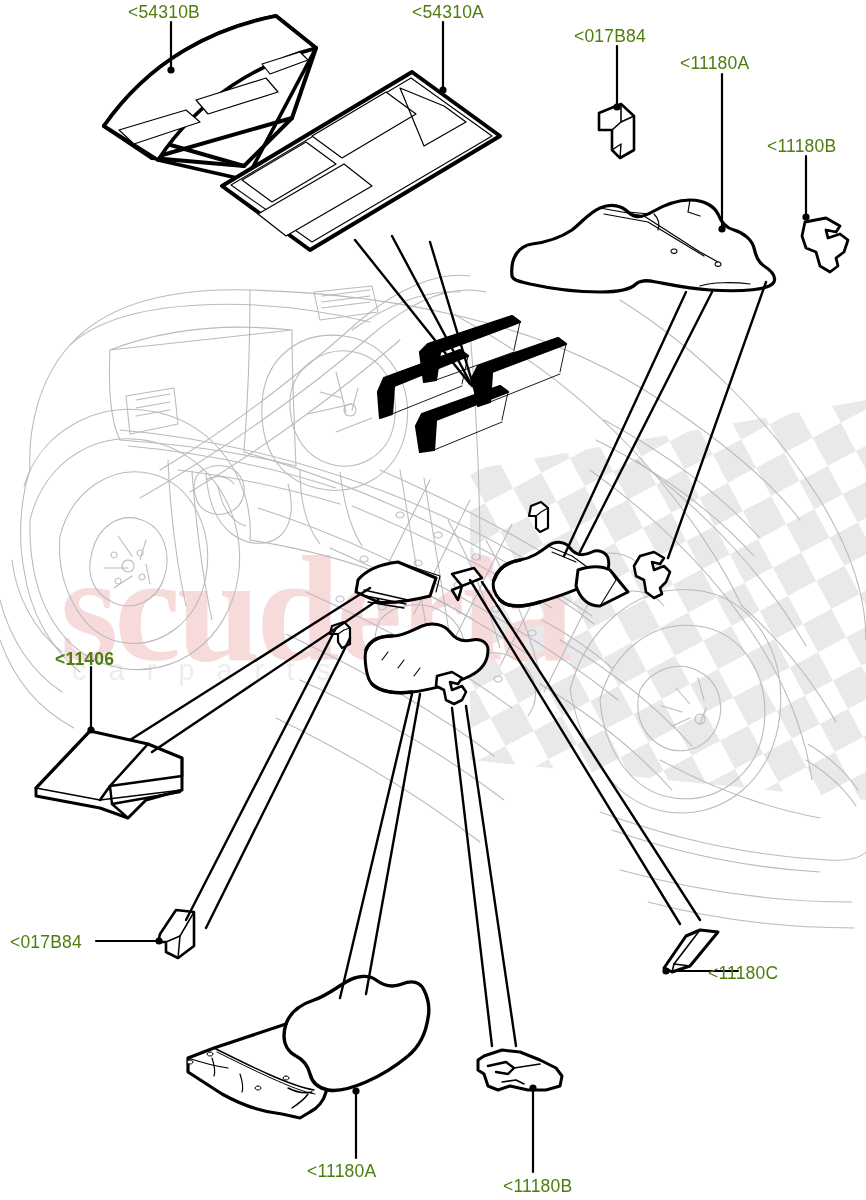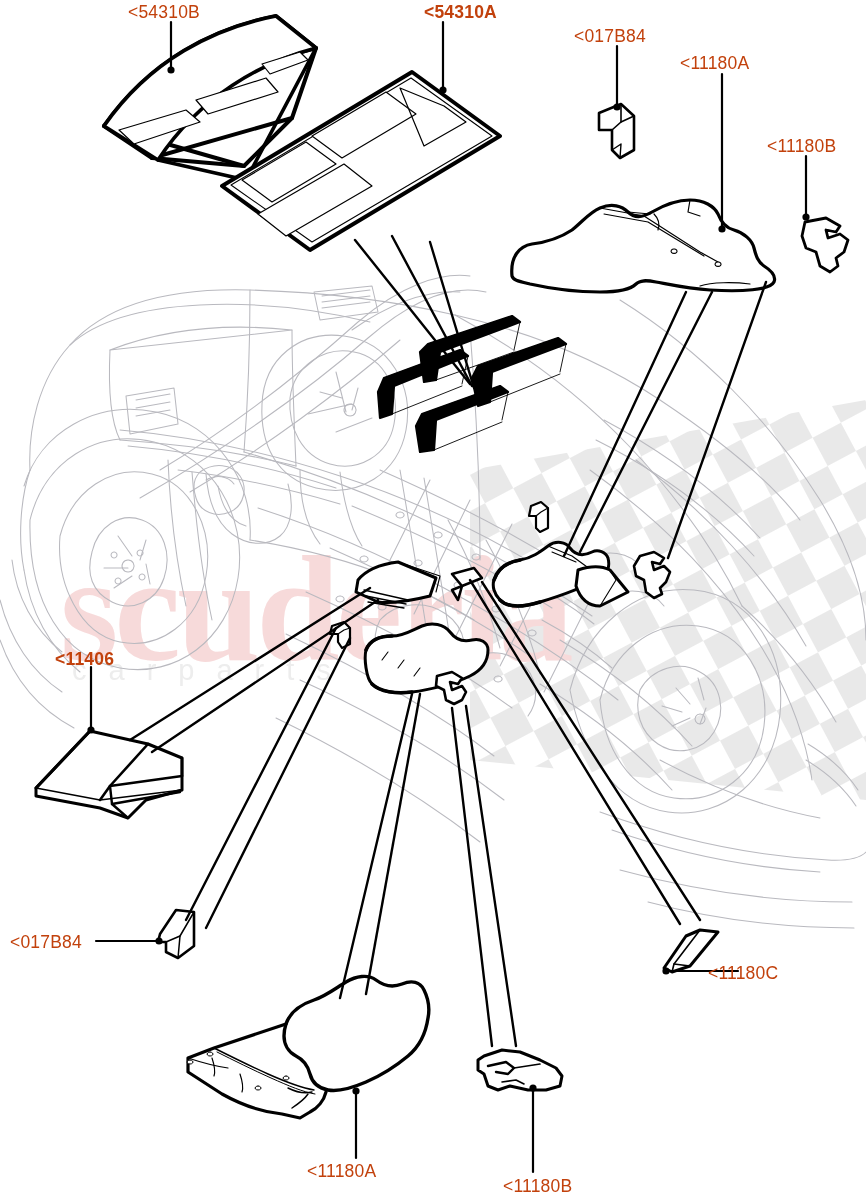--- a/index.html
+++ b/index.html
@@ -1,20 +1,20 @@
 <!DOCTYPE html>
 <html><head>
 <meta charset="utf-8">
 <style>
   html,body{margin:0;padding:0;background:#ffffff;}
   body{width:866px;height:1200px;overflow:hidden;
        font-family:"Liberation Sans","DejaVu Sans",sans-serif;}
   #stage{position:relative;width:866px;height:1200px;background:#fff;}
   #stage svg{position:absolute;left:0;top:0;}
-  .lbl{position:absolute;color:#c2410c;font-size:17.5px;font-weight:400;
+  .lbl{position:absolute;color:#4d7c0f;font-size:17.5px;font-weight:400;
        letter-spacing:.2px;white-space:nowrap;line-height:1;}
 </style>
 </head>
 <body>
 
 <div id="stage">
 
   <svg width="866" height="1200" viewBox="0 0 866 1200">
 
     <defs>
@@ -416,21 +416,21 @@
 
       <path d="M340 998 L412 694" stroke-width="2.4"></path>
       <path d="M366 994 L420 694" stroke-width="2.4"></path>
 
       <path d="M492 1046 L452 708" stroke-width="2.4"></path>
       <path d="M516 1046 L466 706" stroke-width="2.4"></path>
     </g>
   </svg>
 
   <div class="lbl" style="left:128px;top:4px;">&lt;54310B</div>
-  <div class="lbl" style="left:424px;top:4px;font-weight:bold;">&lt;54310A</div>
+  <div class="lbl" style="left:412px;top:4px;">&lt;54310A</div>
   <div class="lbl" style="left:574px;top:28px;">&lt;017B84</div>
   <div class="lbl" style="left:680px;top:55px;">&lt;11180A</div>
   <div class="lbl" style="left:767px;top:138px;">&lt;11180B</div>
   <div class="lbl" style="left:55px;top:651px;font-weight:bold;">&lt;11406</div>
   <div class="lbl" style="left:10px;top:934px;">&lt;017B84</div>
   <div class="lbl" style="left:708px;top:965px;">&lt;11180C</div>
   <div class="lbl" style="left:307px;top:1163px;">&lt;11180A</div>
   <div class="lbl" style="left:503px;top:1178px;">&lt;11180B</div>
 
 </div>

